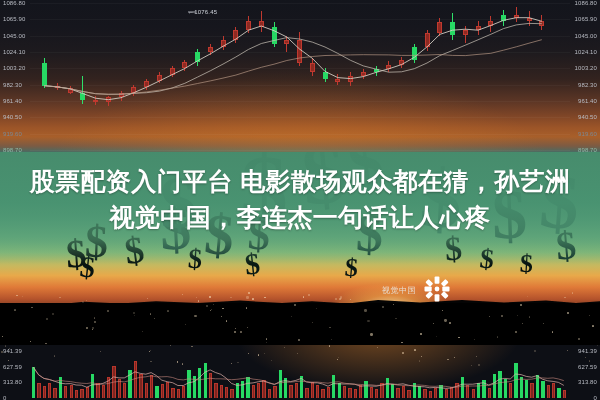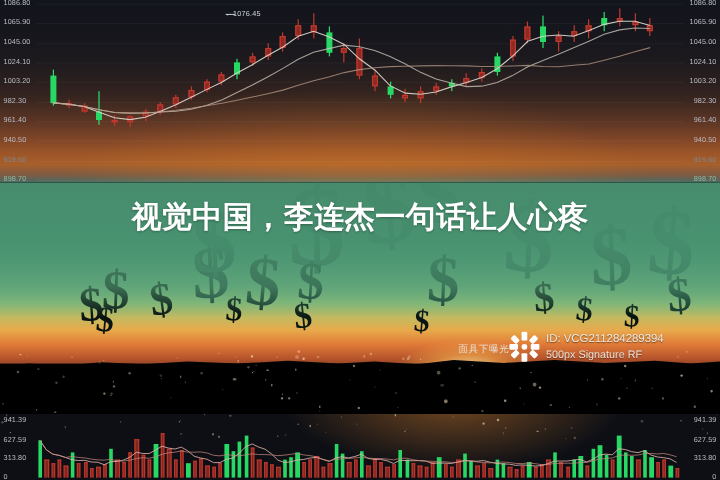--- a/index.html
+++ b/index.html
@@ -469,43 +469,40 @@
         <i style="width: 0.807869px; height: 0.807869px; left: 153.553px; top: 165.826px; opacity: 0.57;"></i>
         <i style="width: 1.70336px; height: 1.70336px; left: 563.981px; top: 144.647px; opacity: 0.46;"></i>
         <i style="width: 0.855238px; height: 0.855238px; left: 86.0215px; top: 147.649px; opacity: 0.45;"></i>
         <i style="width: 0.914108px; height: 0.914108px; left: 196.219px; top: 145.301px; opacity: 0.5;"></i>
         <i style="width: 1.29355px; height: 1.29355px; left: 488.523px; top: 163.925px; opacity: 0.56;"></i>
       </div>
     <div class="wash"></div>
   </div>
 
   <div class="caption">
+    <div class="line">股票配资入门平台 电影散场观众都在猜，孙艺洲</div>
     <div class="line">视觉中国，李连杰一句话让人心疼</div>
   </div>
 
   <div class="wm">
-    <div class="cn">面具下曝光</div>
+    <div class="cn">视觉中国</div>
     <div class="logo">
       <svg class="spark" viewBox="0 0 26 26">
         <g fill="#ffffff">
           <rect x="10.6" y="0.5" width="4.8" height="7.2" rx="1"></rect>
           <rect x="10.6" y="18.3" width="4.8" height="7.2" rx="1"></rect>
           <rect x="0.5" y="10.6" width="7.2" height="4.8" rx="1"></rect>
           <rect x="18.3" y="10.6" width="7.2" height="4.8" rx="1"></rect>
           <rect x="3.0" y="3.6" width="4.6" height="6.6" rx="1" transform="rotate(-45 5.3 6.9)"></rect>
           <rect x="18.4" y="3.6" width="4.6" height="6.6" rx="1" transform="rotate(45 20.7 6.9)"></rect>
           <rect x="3.0" y="15.8" width="4.6" height="6.6" rx="1" transform="rotate(45 5.3 19.1)"></rect>
           <rect x="18.4" y="15.8" width="4.6" height="6.6" rx="1" transform="rotate(-45 20.7 19.1)"></rect>
           <circle cx="13" cy="13" r="2.4"></circle>
         </g>
       </svg>
-    </div>
-    <div class="txt">
-      <div class="t1">ID: VCG211284289394</div>
-      <div class="t2">500px Signature RF</div>
     </div>
   </div>
 
   <div class="panel-bot">
     <div class="bg"></div>
     <div class="glow"></div>
     <div id="bot-bars">
         <div class="vbar u" style="left: 32px; width: 3.3232px; height: 30.9542px; bottom: 2px;"></div>
         <div class="vbar d" style="left: 37.36px; width: 3.3232px; height: 15.4771px; bottom: 2px;"></div>
         <div class="vbar d" style="left: 42.72px; width: 3.3232px; height: 12.4815px; bottom: 2px;"></div>

